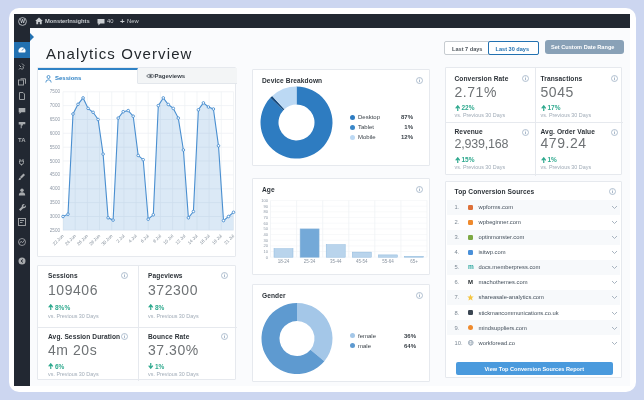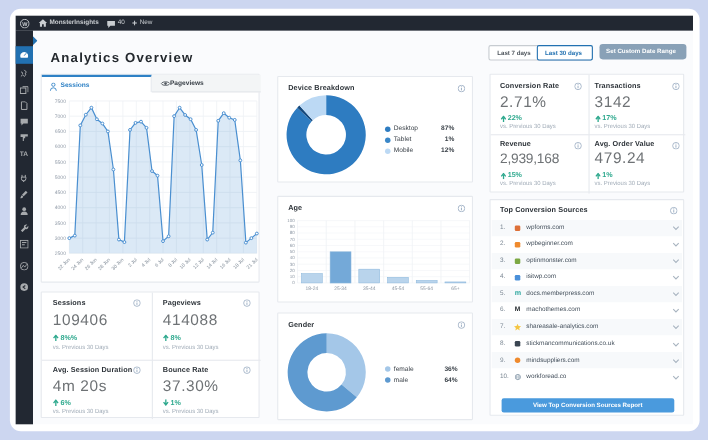--- a/index.html
+++ b/index.html
@@ -85,21 +85,21 @@
         <svg style="position:absolute;left:4px;top:228.5px" width="8" height="8" viewBox="0 0 8 8">
           <circle cx="4" cy="4" r="3.5" fill="#a7aaad"></circle>
           <path d="M5,2.5 L3,4 L5,5.5" fill="none" stroke="#262b33" stroke-width="1"></path>
         </svg>
   </div>
   <div class="content">
     <svg style="position:absolute;left:0;top:4.5px" width="4" height="8" viewBox="0 0 4 8">
           <path d="M0,0 L0,8 L4,4 Z" fill="#2271b1"></path>
         </svg>
 
-    <span style="position:absolute;left:16px;top:17px;font-size:12px;font-weight:bold;color:#23282d;letter-spacing:1.1px">Analytics Overview</span>
+    <span style="position:absolute;left:16px;top:17px;font-size:15px;font-weight:normal;color:#23282d;letter-spacing:1.1px">Analytics Overview</span>
     <div style="position:absolute;left:414px;top:13px;width:94.5px;height:14px;border:1px solid #c7ccd1;border-radius:2px;background:#fff">
       <span style="position:absolute;left:7px;top:4px;font-size:5.6px;color:#50575e;font-weight:bold">Last 7 days</span>
       <div style="position:absolute;right:-1px;top:-1px;width:51px;height:14px;border:1px solid #2271b1;border-radius:2px;background:#fff">
         <span style="position:absolute;left:7px;top:4px;font-size:5.6px;color:#2271b1;font-weight:bold">Last 30 days</span>
       </div>
     </div>
     <div style="position:absolute;left:515px;top:12px;width:78.5px;height:14px;background:#89a1b7;border-radius:3px">
       <span style="position:absolute;left:6px;top:4.2px;font-size:5.6px;color:#fff;font-weight:bold">Set Custom Date Range</span>
     </div>
 
@@ -225,21 +225,21 @@
             <path d="M2.75,6 V2 M0.7,3.4 L2.75,0.8 L4.8,3.4" fill="none" stroke="#2ea98e" stroke-width="1.2"></path>
           </svg>
           <span class="grn" style="left:17px;top:38px">8%%</span>
       <span class="vsp" style="left:10px;top:47px">vs. Previous 30 Days</span>
       <span class="ttl" style="left:110px;top:6px">Pageviews</span>
           <svg style="position:absolute;left:183px;top:6.5px" width="7" height="7" viewBox="0 0 7 7">
             <circle cx="3.5" cy="3.5" r="3" fill="none" stroke="#9fb1c5" stroke-width="0.8"></circle>
             <line x1="3.5" y1="3" x2="3.5" y2="5.2" stroke="#9fb1c5" stroke-width="0.9"></line>
             <circle cx="3.5" cy="1.9" r="0.5" fill="#9fb1c5"></circle>
           </svg>
-      <span class="big" style="left:110px;top:16px">414088</span>
+      <span class="big" style="left:110px;top:16px">372300</span>
       <svg style="position:absolute;left:110px;top:38.6px" width="5.5" height="6" viewBox="0 0 5.5 6">
             <path d="M2.75,6 V2 M0.7,3.4 L2.75,0.8 L4.8,3.4" fill="none" stroke="#2ea98e" stroke-width="1.2"></path>
           </svg>
           <span class="grn" style="left:117px;top:38px">8%</span>
       <span class="vsp" style="left:110px;top:47px">vs. Previous 30 Days</span>
       <span class="ttl" style="left:10px;top:67px">Avg. Session Duration</span>
           <svg style="position:absolute;left:83px;top:67.5px" width="7" height="7" viewBox="0 0 7 7">
             <circle cx="3.5" cy="3.5" r="3" fill="none" stroke="#9fb1c5" stroke-width="0.8"></circle>
             <line x1="3.5" y1="3" x2="3.5" y2="5.2" stroke="#9fb1c5" stroke-width="0.9"></line>
             <circle cx="3.5" cy="1.9" r="0.5" fill="#9fb1c5"></circle>
@@ -372,21 +372,21 @@
             <path d="M2.75,6 V2 M0.7,3.4 L2.75,0.8 L4.8,3.4" fill="none" stroke="#2ea98e" stroke-width="1.2"></path>
           </svg>
           <span class="grn" style="left:16px;top:36px">22%</span>
       <span class="vsp" style="left:9px;top:44px">vs. Previous 30 Days</span>
       <span class="ttl" style="left:95px;top:7px">Transactions</span>
           <svg style="position:absolute;left:165px;top:7px" width="7" height="7" viewBox="0 0 7 7">
             <circle cx="3.5" cy="3.5" r="3" fill="none" stroke="#9fb1c5" stroke-width="0.8"></circle>
             <line x1="3.5" y1="3" x2="3.5" y2="5.2" stroke="#9fb1c5" stroke-width="0.9"></line>
             <circle cx="3.5" cy="1.9" r="0.5" fill="#9fb1c5"></circle>
           </svg>
-      <span class="big" style="left:95px;top:16px">3142</span>
+      <span class="big" style="left:95px;top:16px">5045</span>
       <svg style="position:absolute;left:95px;top:36.6px" width="5.5" height="6" viewBox="0 0 5.5 6">
             <path d="M2.75,6 V2 M0.7,3.4 L2.75,0.8 L4.8,3.4" fill="none" stroke="#2ea98e" stroke-width="1.2"></path>
           </svg>
           <span class="grn" style="left:102px;top:36px">17%</span>
       <span class="vsp" style="left:95px;top:44px">vs. Previous 30 Days</span>
       <span class="ttl" style="left:9px;top:60px">Revenue</span>
           <svg style="position:absolute;left:76px;top:60.5px" width="7" height="7" viewBox="0 0 7 7">
             <circle cx="3.5" cy="3.5" r="3" fill="none" stroke="#9fb1c5" stroke-width="0.8"></circle>
             <line x1="3.5" y1="3" x2="3.5" y2="5.2" stroke="#9fb1c5" stroke-width="0.9"></line>
             <circle cx="3.5" cy="1.9" r="0.5" fill="#9fb1c5"></circle>

